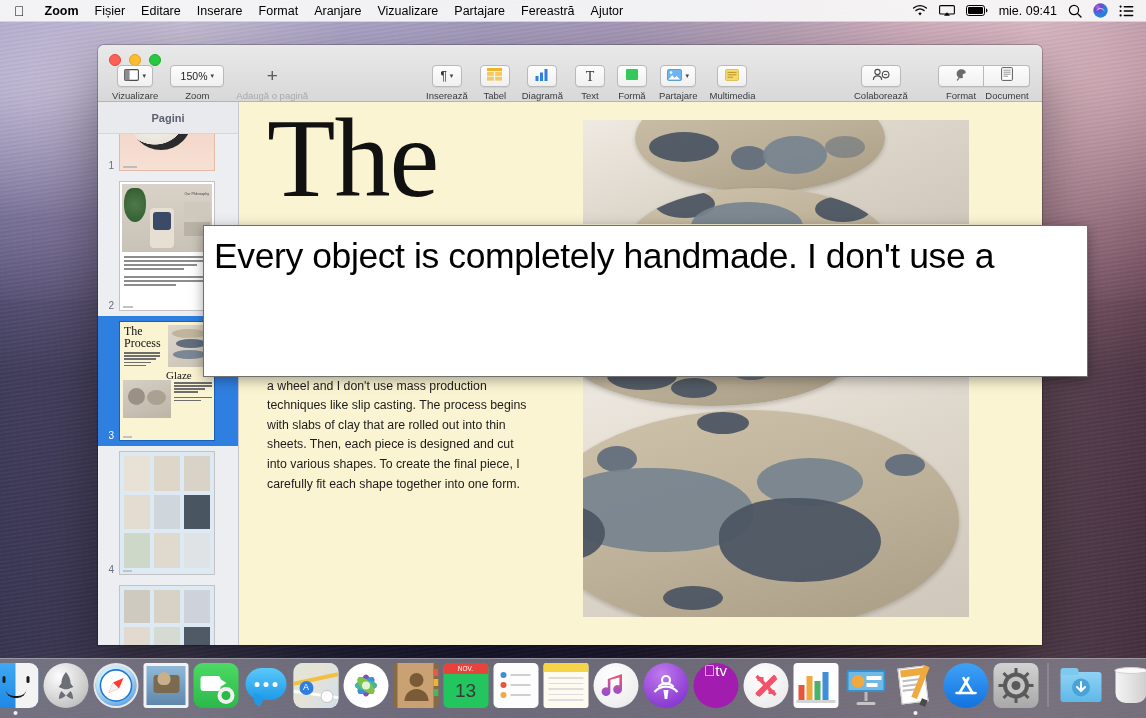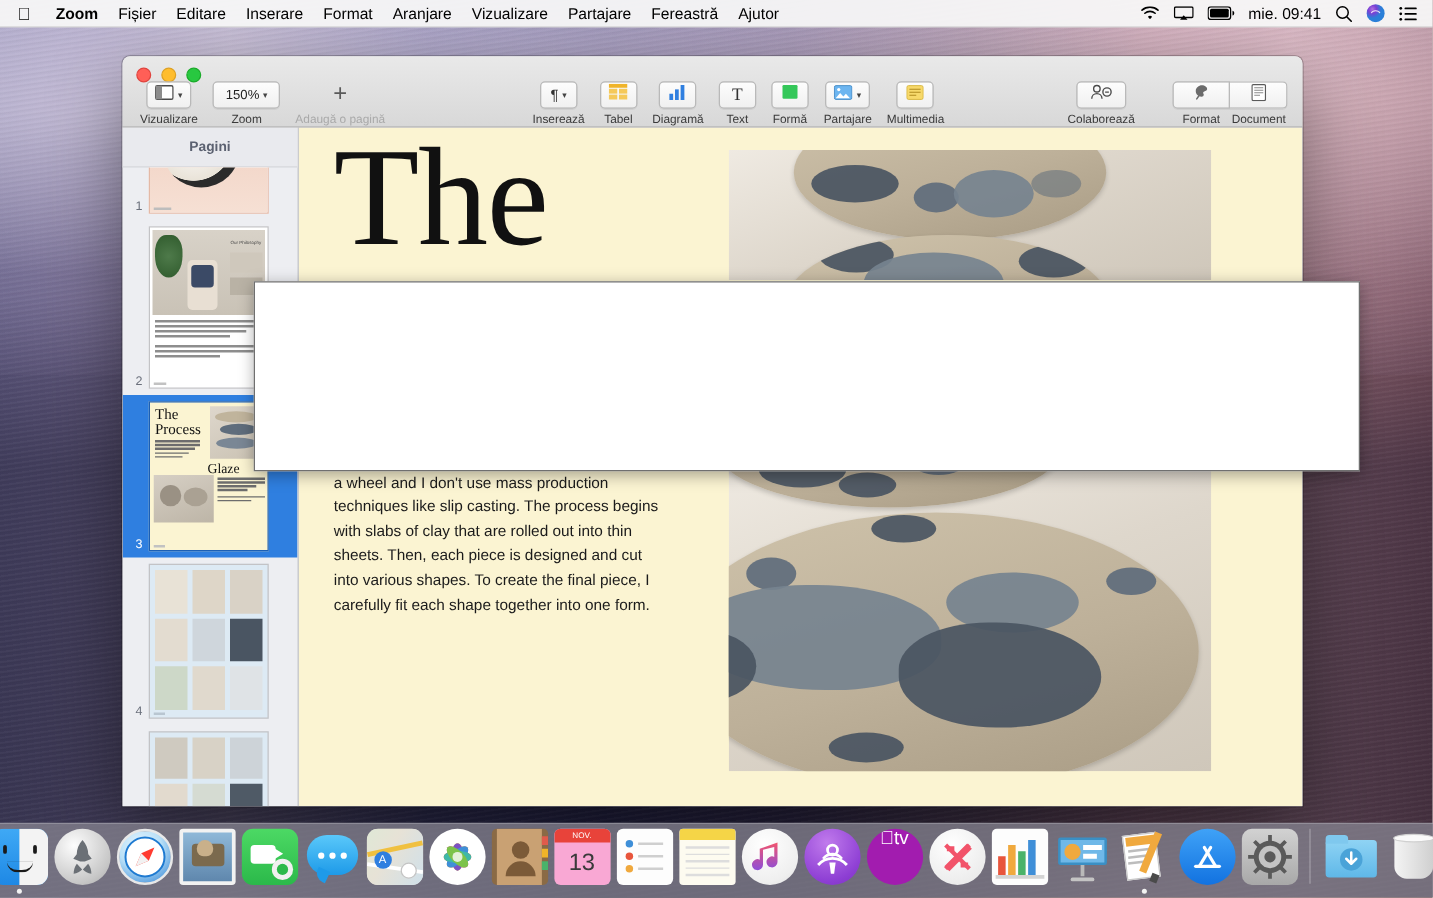--- a/index.html
+++ b/index.html
@@ -617,20 +617,21 @@
             </div>
           </div>
         </div>
 
       </div>
     </div>
   </div>
 </div>
 
 <div id="hover-text">
+  <div>Every object is completely handmade. I don't use a</div>
 </div>
 
 <div id="dock">
 
   <div class="dock-item">
     <div class="dock-ico">
       <div style="position:absolute;inset:0;background:linear-gradient(#3fa9f5,#1e88e5);"></div>
       <div style="position:absolute;right:0;top:0;width:50%;height:100%;background:#f3f3f3;"></div>
       <div style="position:absolute;left:9px;top:13px;width:3px;height:7px;background:#1a1a1a;border-radius:2px;"></div>
       <div style="position:absolute;right:9px;top:13px;width:3px;height:7px;background:#1a1a1a;border-radius:2px;"></div>
@@ -731,21 +732,21 @@
       <div style="position:absolute;left:16px;top:10px;width:14px;height:14px;border-radius:50%;background:#7b5a38;"></div>
       <div style="position:absolute;left:11px;top:26px;width:24px;height:12px;border-radius:12px 12px 0 0;background:#7b5a38;"></div>
       <div style="position:absolute;right:0;top:6px;width:5px;height:7px;background:#e05b4b;"></div>
       <div style="position:absolute;right:0;top:16px;width:5px;height:7px;background:#f0b429;"></div>
       <div style="position:absolute;right:0;top:26px;width:5px;height:7px;background:#4ab36a;"></div>
     </div>
     <div class="run-dot off"></div>
   </div>
 
   <div class="dock-item">
-    <div class="dock-ico" style="background:#f9a8d4;border-radius:5px;">
+    <div class="dock-ico" style="background:#22c55e;border-radius:5px;">
       <div style="position:absolute;left:0;right:0;top:0;height:11px;background:#e8433a;display:flex;align-items:center;justify-content:center;color:#fff;font-size:6.5px;">NOV.</div>
       <div style="position:absolute;left:0;right:0;top:11px;bottom:0;display:flex;align-items:center;justify-content:center;font-size:19px;color:#3a3a3a;">13</div>
     </div>
     <div class="run-dot off"></div>
   </div>
 
   <div class="dock-item">
     <div class="dock-ico" style="background:#fdfdfd;border-radius:5px;">
       <div style="position:absolute;left:7px;top:9px;width:6px;height:6px;border-radius:50%;background:#3f8fd8;"></div>
       <div style="position:absolute;left:7px;top:19px;width:6px;height:6px;border-radius:50%;background:#e8553c;"></div>

